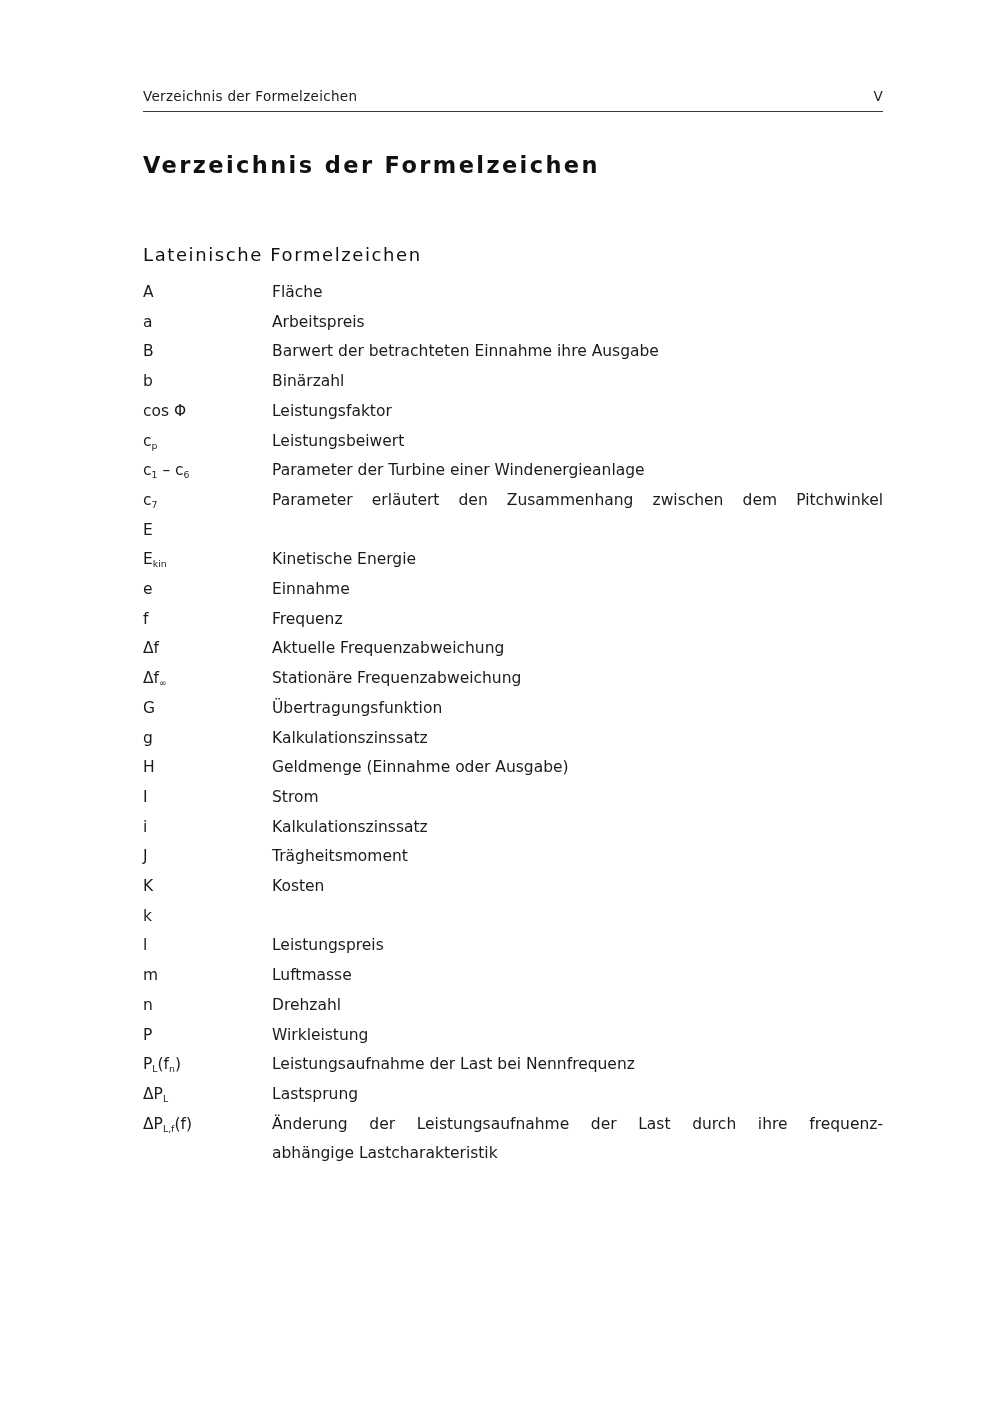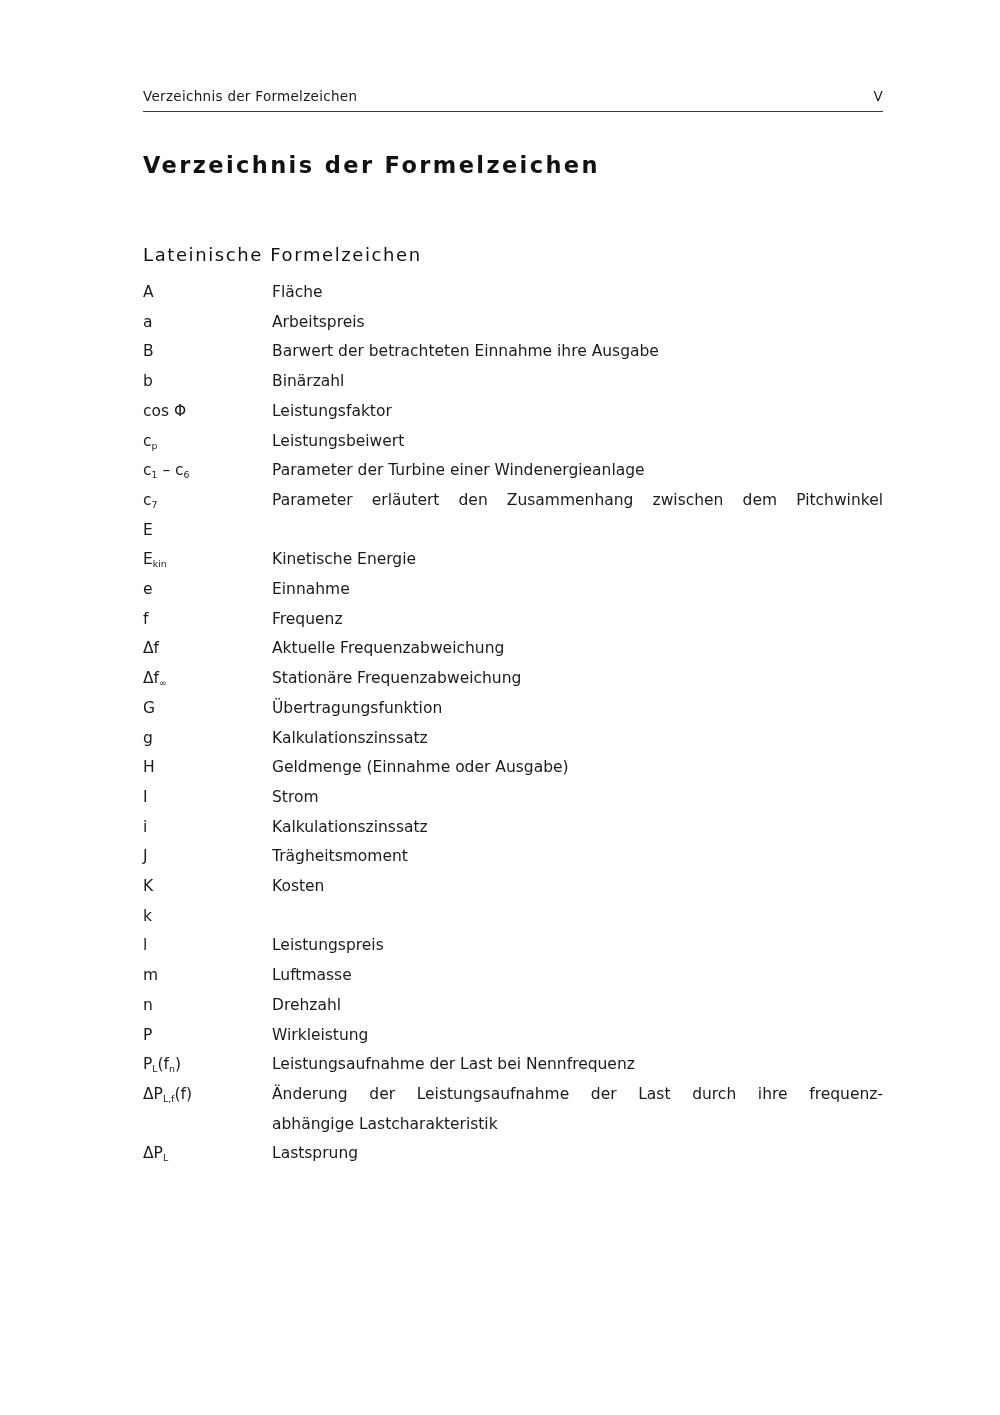--- a/index.html
+++ b/index.html
@@ -263,35 +263,35 @@
   </div>
 
   <div class="row">
     <div class="sym"><span>P</span><sub>L</sub><span>(f</span><sub>n</sub><span>)</span></div>
     <div class="desc">
             <div>Leistungsaufnahme der Last bei Nennfrequenz</div>
           </div>
   </div>
 
   <div class="row">
+    <div class="sym"><span>ΔP</span><sub>L</sub></div>
+    <div class="desc">
+            <div>Lastsprung</div>
+          </div>
+  </div>
+
+  <div class="row">
     <div class="sym"><span>ΔP</span><sub>L,f</sub><span>(f)</span></div>
     <div class="desc">
             <div class="line-justified">Änderung der Leistungsaufnahme der Last durch ihre frequenz-</div>
             <div>abhängige Lastcharakteristik</div>
           </div>
   </div>
 
   <div class="row">
-    <div class="sym"><span>ΔP</span><sub>L</sub></div>
-    <div class="desc">
-            <div>Lastsprung</div>
-          </div>
-  </div>
-
-  <div class="row">
     <div class="sym"><span>Q</span></div>
     <div class="desc">
             <div>Formelzeichen</div>
           </div>
   </div>
 
   <div class="row">
     <div class="sym"><span>q</span></div>
     <div class="desc">
             <div>Zinsfaktor</div>

